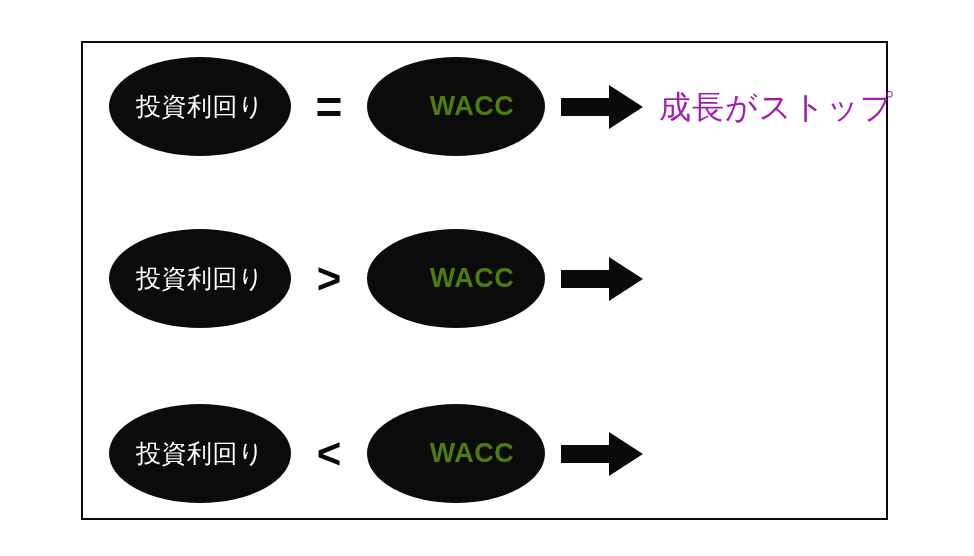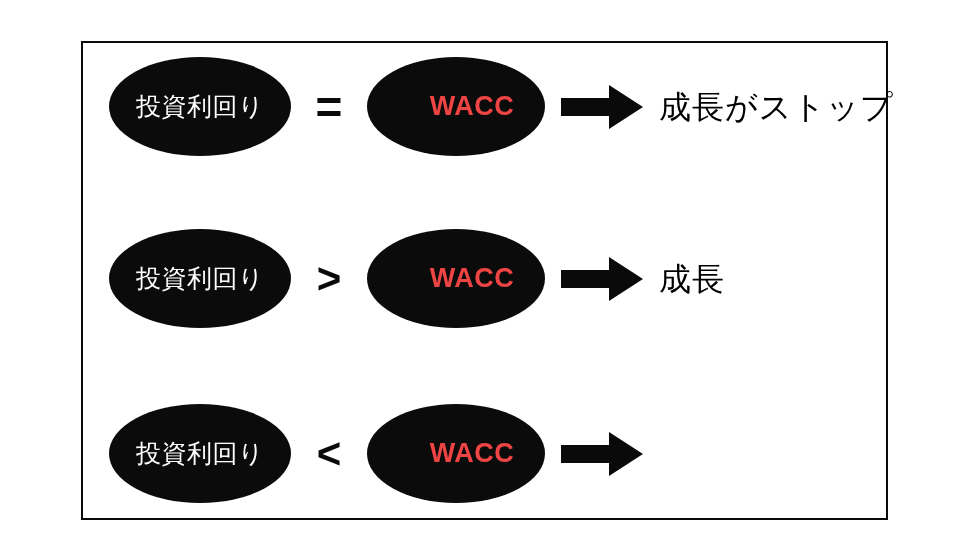--- a/index.html
+++ b/index.html
@@ -71,21 +71,21 @@
     letter-spacing: 0.5px;
     line-height: 1;
     color: #ffffff;
     white-space: nowrap;
   }
   .ellipse-label-en {
     font-size: 27px;
     font-weight: 700;
     letter-spacing: 0.5px;
     line-height: 1;
-    color: #ef4444;
+    color: #4d7c0f;
     white-space: nowrap;
     margin-left: 32px;
   }
 
   
   .operator {
     position: absolute;
     left: 208px;
     top: 0;
     width: 76px;
@@ -114,21 +114,21 @@
   
   .result {
     position: absolute;
     left: 576px;
     top: 0;
     height: 99px;
     display: flex;
     align-items: center;
     font-size: 32px;
     font-weight: 500;
-    color: #000000;
+    color: #a21caf;
     letter-spacing: 1px;
     white-space: nowrap;
     line-height: 1;
   }
 </style>
 </head>
 <body>
 
 <div id="canvas">
   <div id="frame">
@@ -155,21 +155,20 @@
       </div>
       <div class="operator gt">&gt;</div>
       <div class="ellipse right">
         <span class="ellipse-label-en">WACC</span>
       </div>
       <div class="arrow">
         <svg width="82" height="44" viewBox="0 0 82 44" xmlns="http://www.w3.org/2000/svg">
           <polygon points="0,13 48,13 48,0 82,22 48,44 48,31 0,31" fill="#0a0a0a"></polygon>
         </svg>
       </div>
-      <div class="result">成長</div>
     </div>
 
     <div class="row" id="row-2">
       <div class="ellipse left">
         <span class="ellipse-label-jp">投資利回り</span>
       </div>
       <div class="operator lt">&lt;</div>
       <div class="ellipse right">
         <span class="ellipse-label-en">WACC</span>
       </div>

